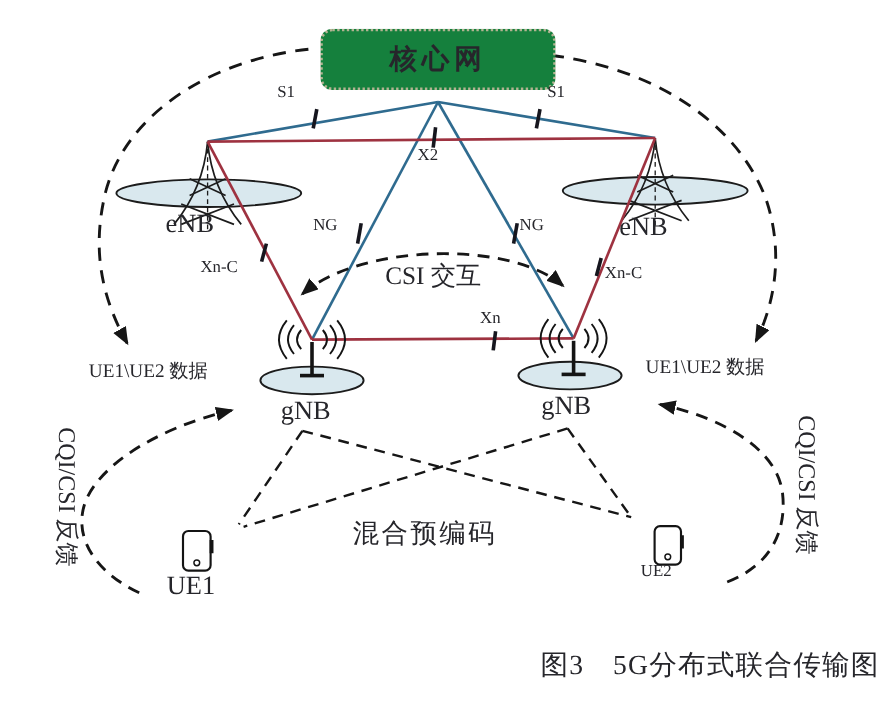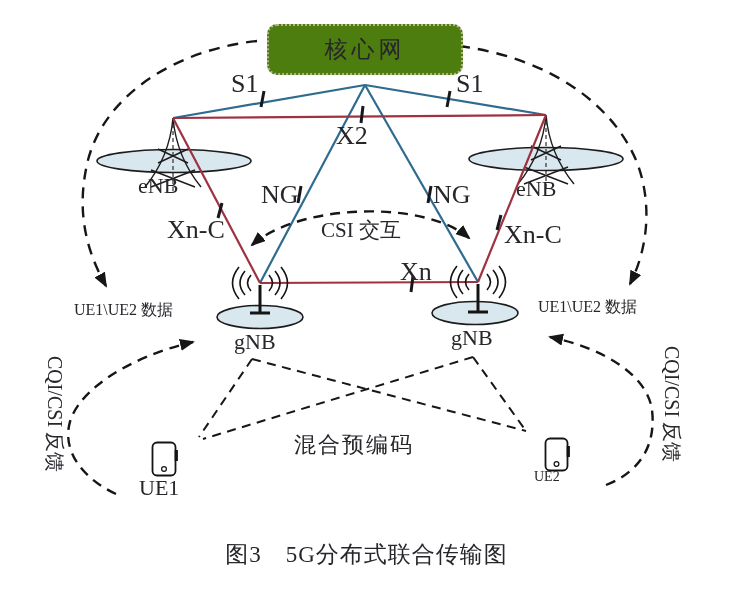--- a/index.html
+++ b/index.html
@@ -10,30 +10,30 @@
     --box-border:#b3b392;
     --text:#26262b;
   }
   html,body{margin:0;padding:0;background:#ffffff;}
   #stage{
     position:relative;width:733px;height:597px;background:#fff;overflow:hidden;
     font-family:"Liberation Serif","DejaVu Serif",serif;color:var(--text);
   }
   #diagram-svg{position:absolute;left:0;top:0;}
   .lbl{position:absolute;white-space:nowrap;font-size:16px;line-height:1;color:var(--text);}
-  .lbl.lat{font-size:26px;}
+  .lbl.lat{font-size:14px;}
   .vlabel{position:absolute;white-space:nowrap;font-size:20px;line-height:1;
     transform:translate(-50%,-50%) rotate(90deg);}
   #core-box{
     position:absolute;left:267px;top:24px;width:192px;height:47px;
     border:2px dotted var(--box-border);border-radius:10px;
     display:flex;align-items:center;justify-content:center;
-    font-size:23px;letter-spacing:4px;background:#4d7c0f;
+    font-size:23px;letter-spacing:4px;background:#15803d;font-weight:bold;
   }
-  #caption{position:absolute;left:0;right:0;top:539px;text-align:center;font-size:23px;letter-spacing:1px;}
+  #caption{position:absolute;left:0;right:0;top:539px;text-align:right;font-size:23px;letter-spacing:1px;}
 </style>
 </head>
 <body>
 
 <div id="stage">
 
   <svg id="diagram-svg" width="733" height="597" viewBox="0 0 733 597">
     <defs>
       <marker id="arrow" markerUnits="userSpaceOnUse" markerWidth="18" markerHeight="14" refX="13" refY="6" orient="auto-start-reverse">
         <polygon points="0,0 15,6 0,12" fill="#161616"></polygon>
@@ -126,21 +126,21 @@
       <rect x="545.5" y="438.5" width="22" height="32" rx="4.5" stroke-width="1.8"></rect>
       <circle cx="556.5" cy="464" r="2.4" stroke-width="1.2" fill="none"></circle>
       <line x1="568.3" y1="446" x2="568.3" y2="457" stroke-width="3.2"></line>
     </g>
   </svg>
 
   <div id="core-box">核心网</div>
 
   <span class="lbl lat" style="left:231px;top:71px;">S1</span>
   <span class="lbl lat" style="left:456px;top:71px;">S1</span>
-  <span class="lbl lat" style="left:336px;top:123px;">X2</span>
+  <span class="lbl lat" style="left:348px;top:123px;">X2</span>
   <span class="lbl lat" style="left:261px;top:182px;">NG</span>
   <span class="lbl lat" style="left:433px;top:182px;">NG</span>
   <span class="lbl lat" style="left:167px;top:217px;">Xn-C</span>
   <span class="lbl lat" style="left:504px;top:222px;">Xn-C</span>
   <span class="lbl lat" style="left:400px;top:259px;">Xn</span>
 
   <span class="lbl" style="left:138px;top:175px;font-size:22px;">eNB</span>
   <span class="lbl" style="left:516px;top:178px;font-size:22px;">eNB</span>
   <span class="lbl" style="left:234px;top:331px;font-size:22px;">gNB</span>
   <span class="lbl" style="left:451px;top:327px;font-size:22px;">gNB</span>

